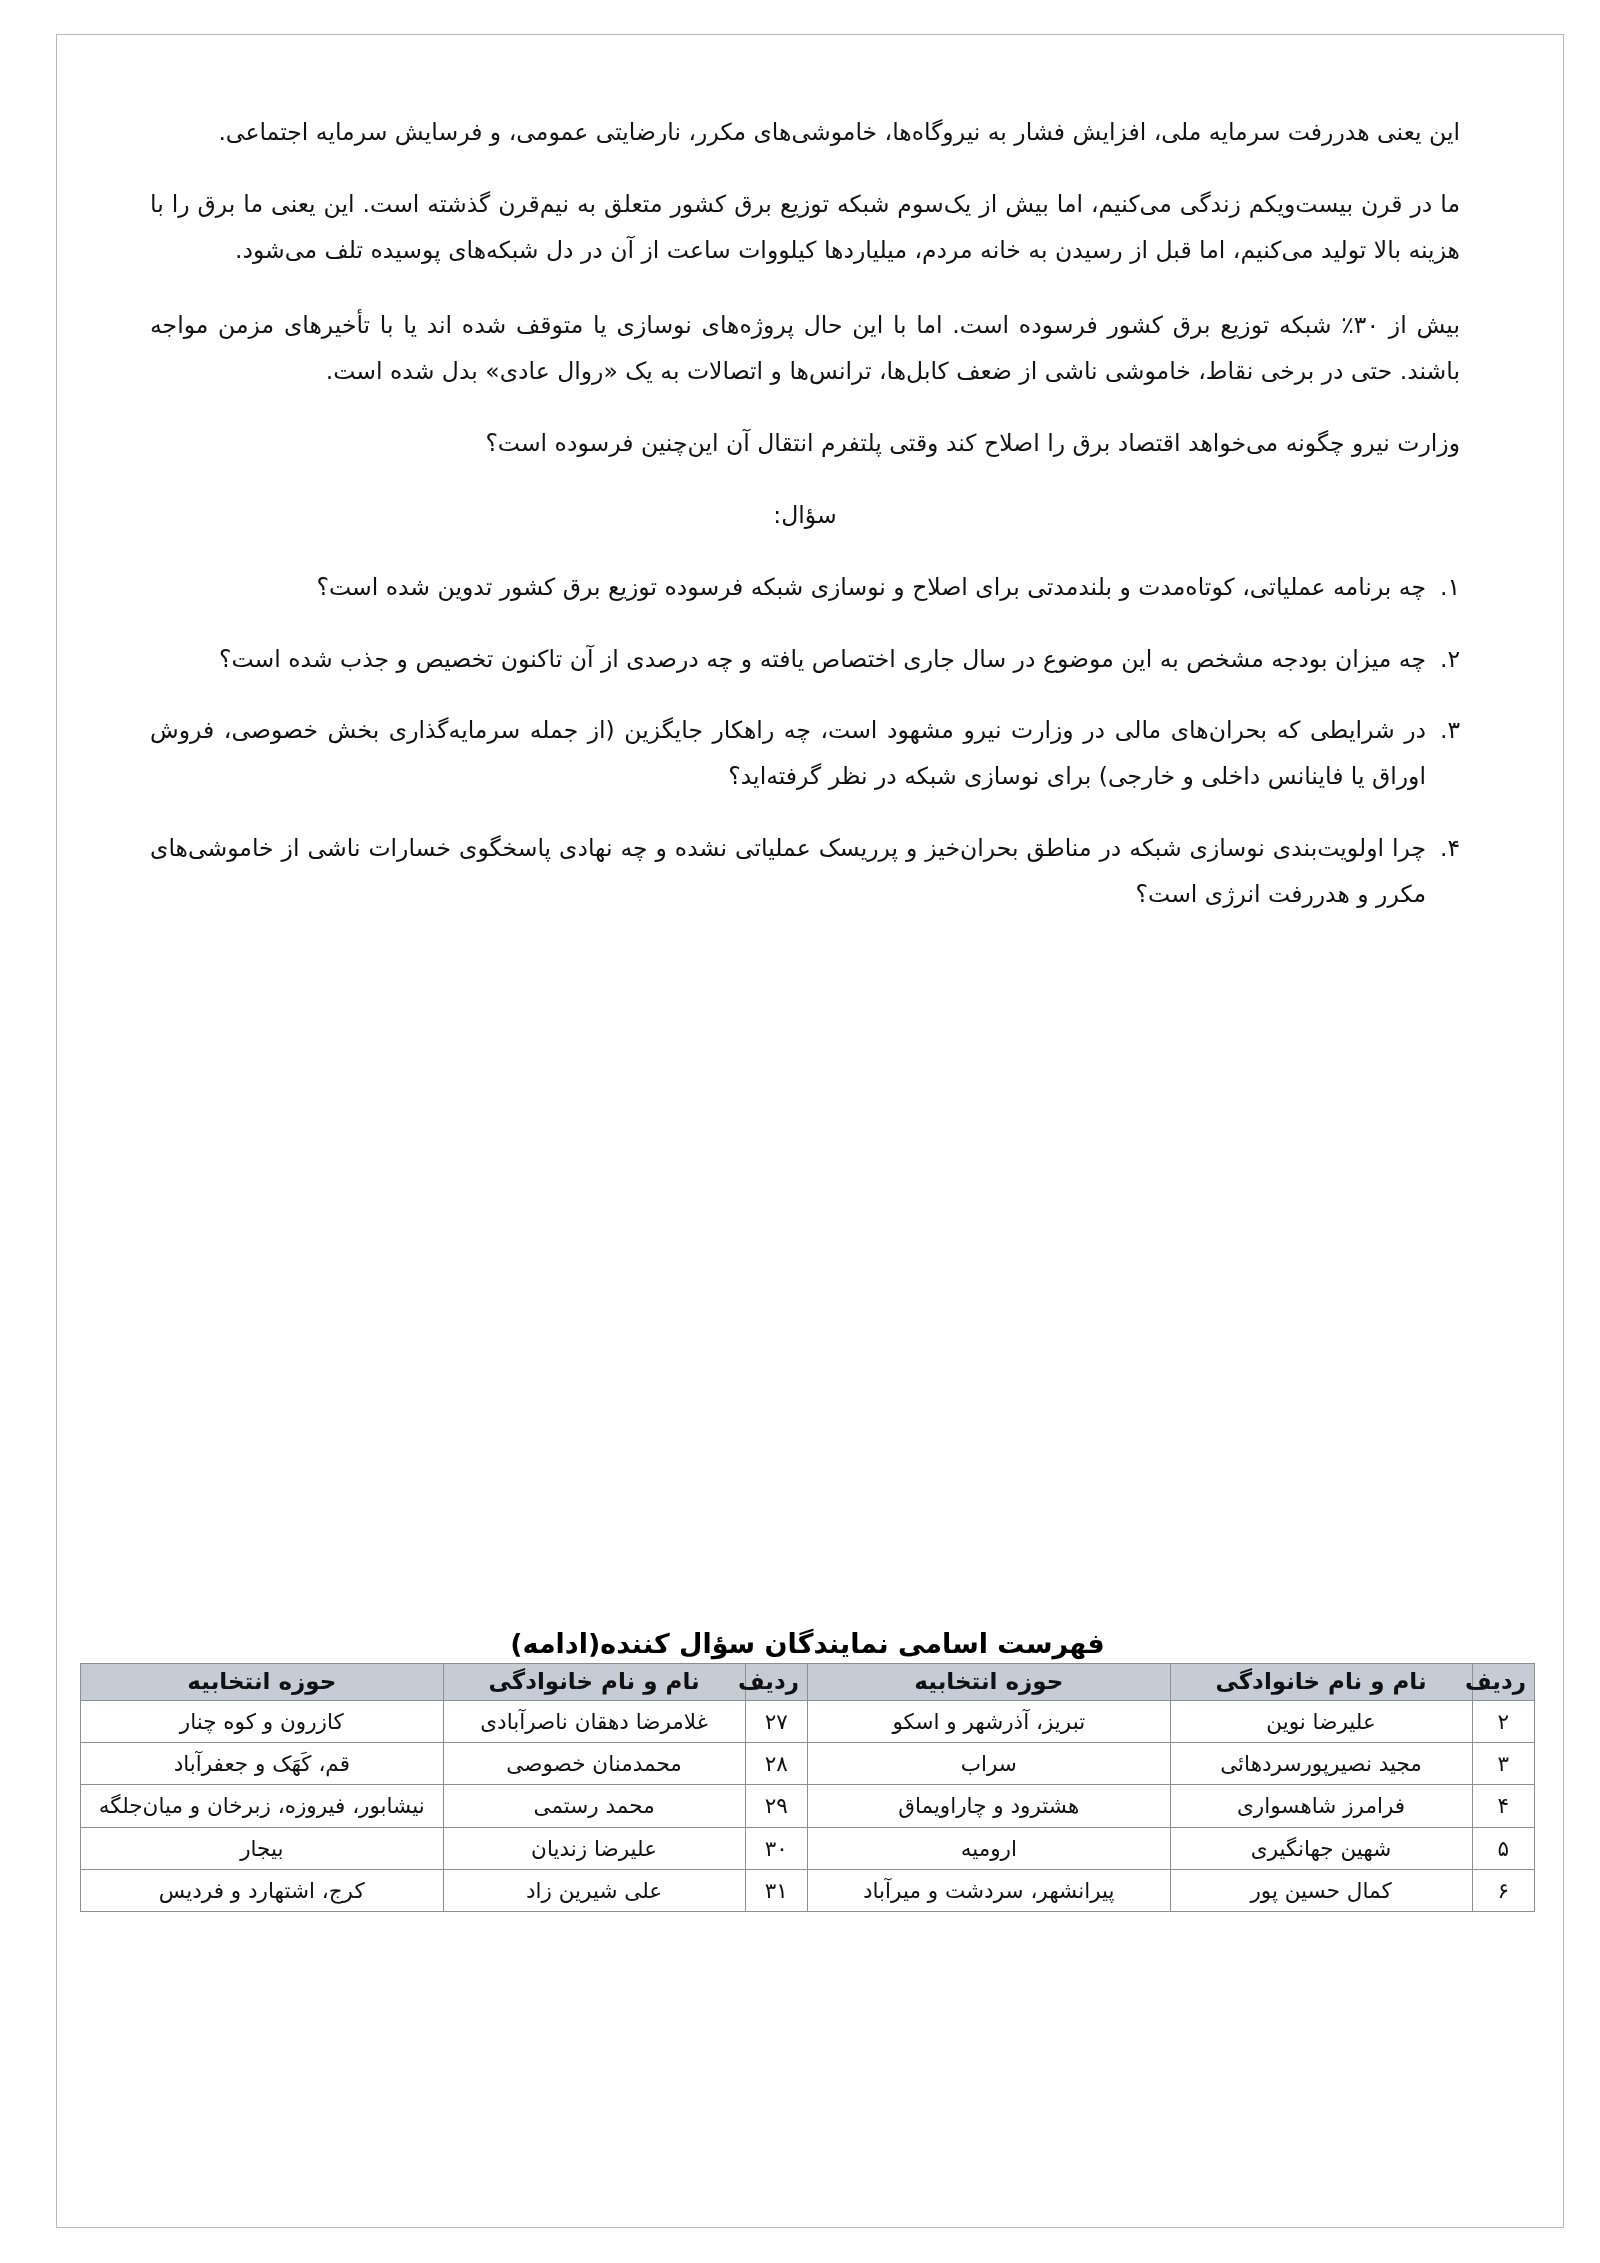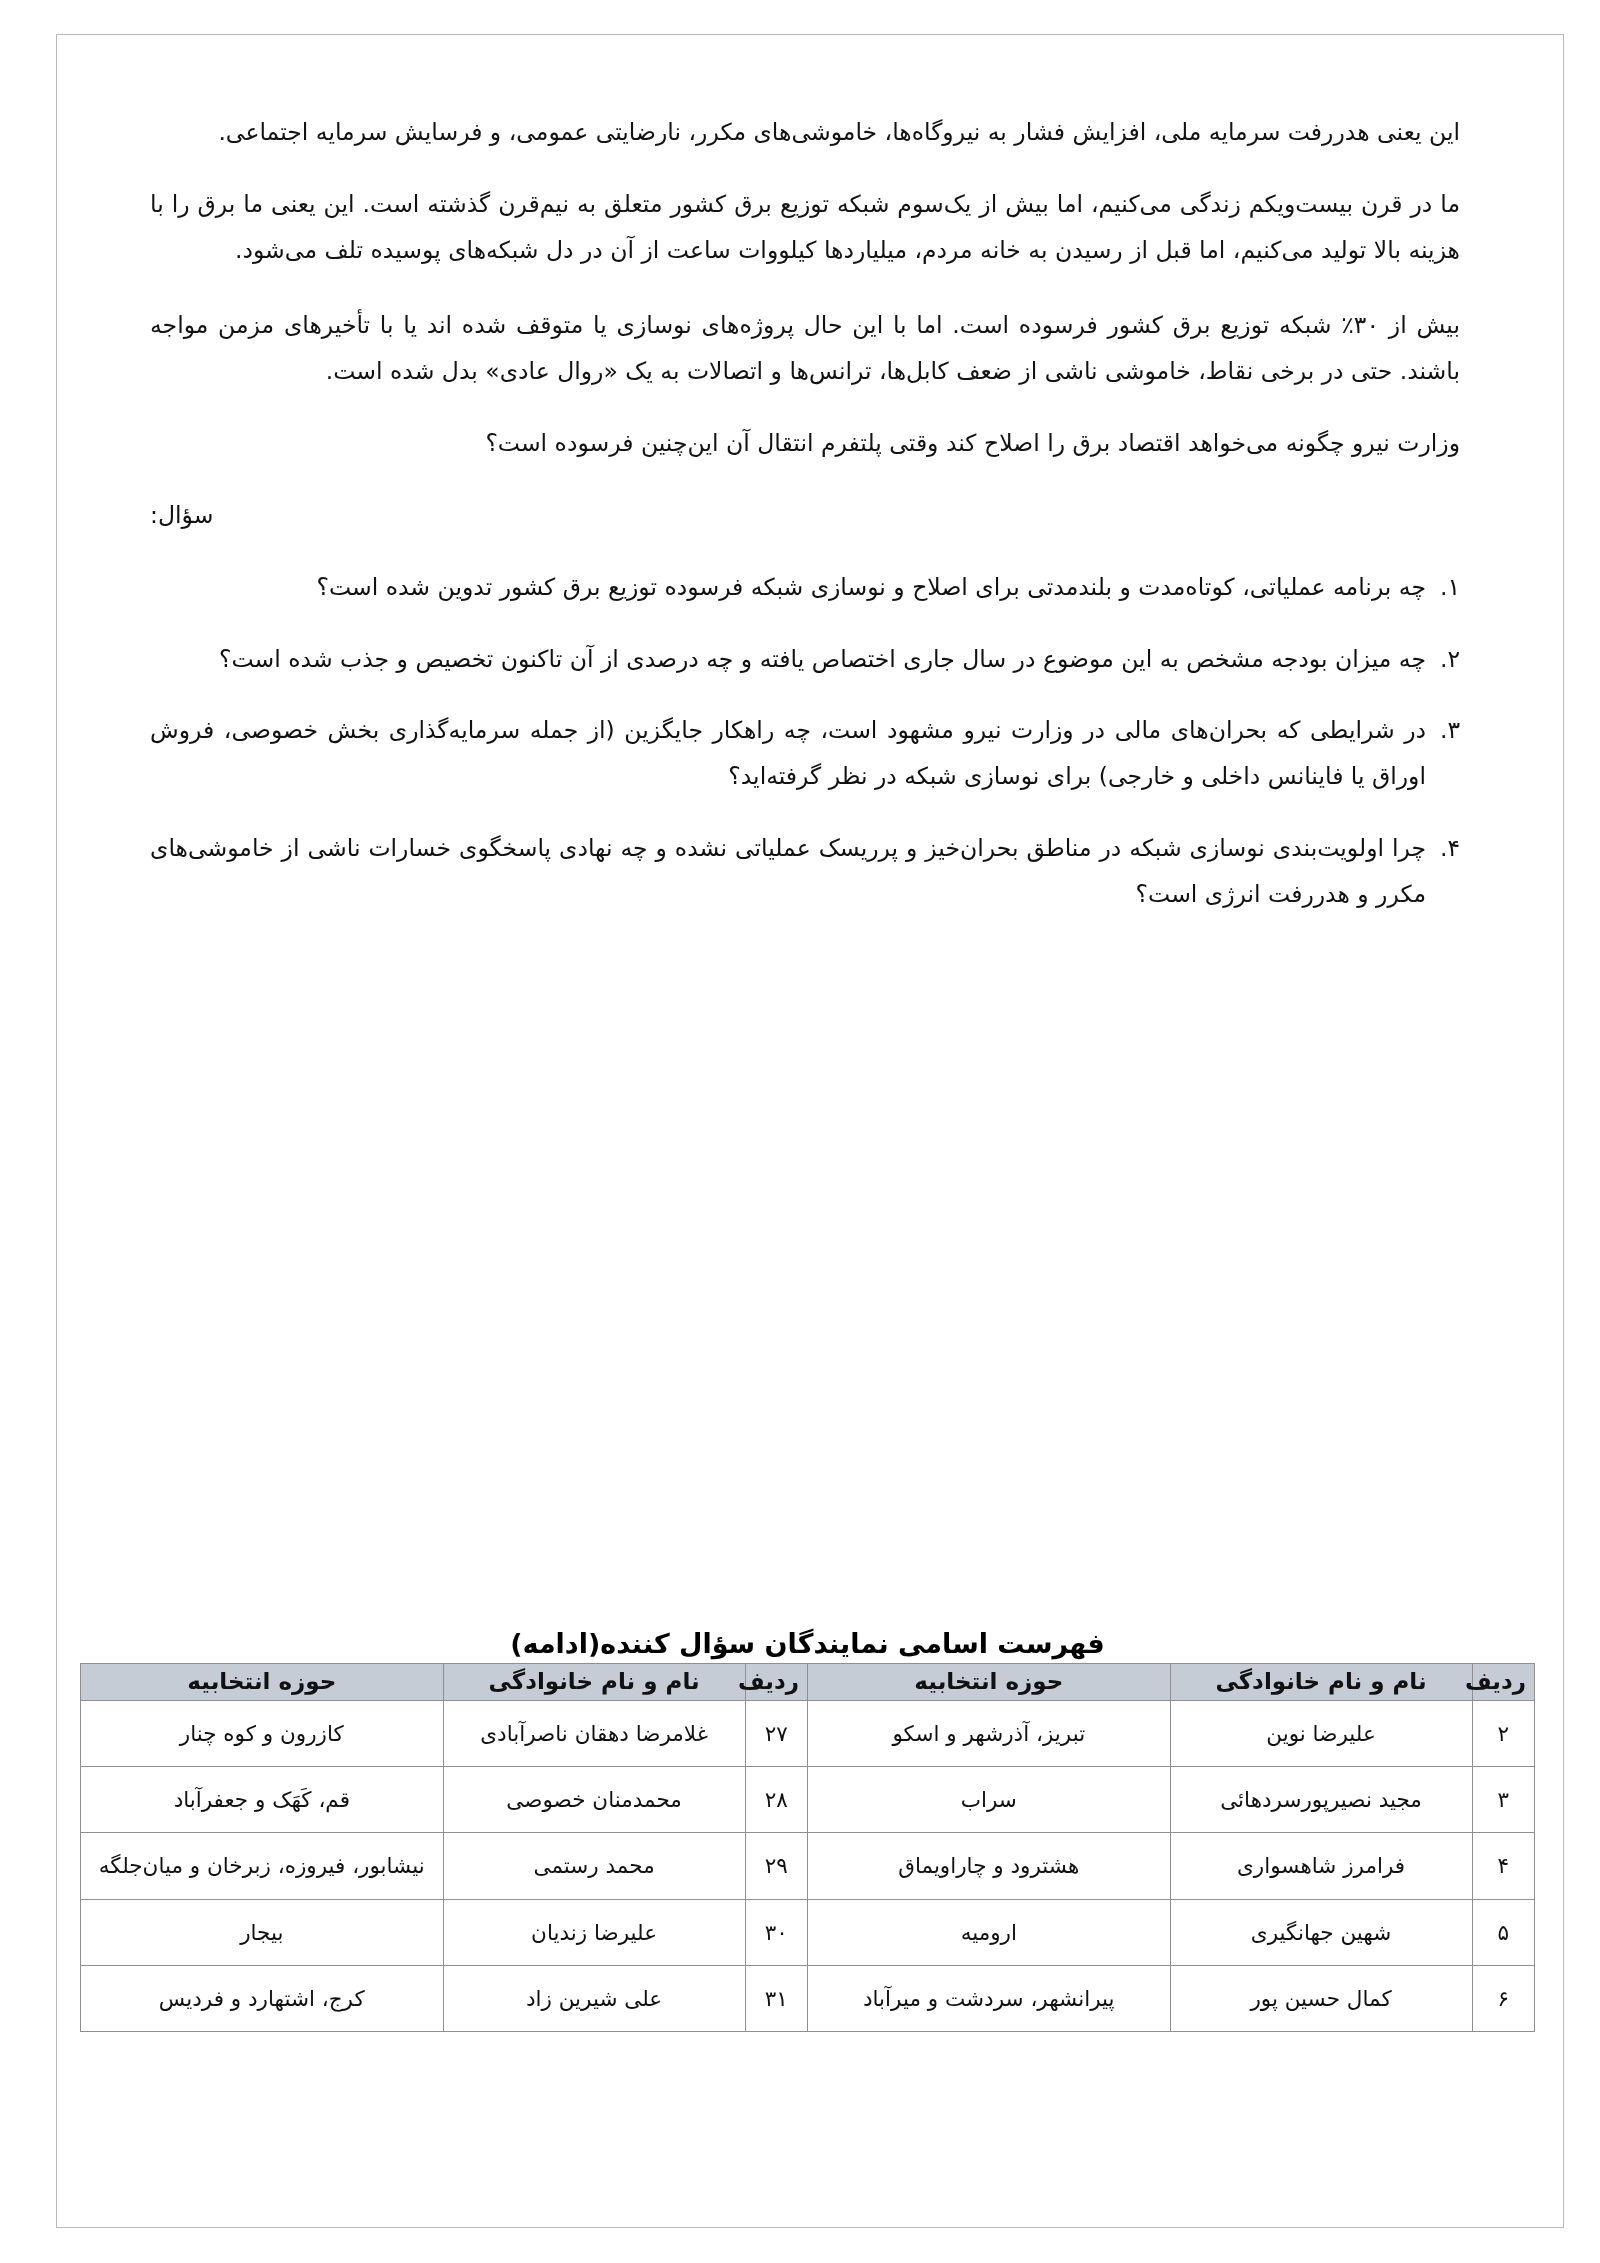--- a/index.html
+++ b/index.html
@@ -45,21 +45,21 @@
     text-justify: inter-word;
     color: #131313;
   }
   p.tight {
     margin: 0 0 26px 0;
   }
   .q-label {
     margin: 12px 0 26px 0;
     font-size: 23.5px;
     line-height: 1.95;
-    text-align: left;
+    text-align: center;
   }
   ol.qlist {
     margin: 0;
     padding: 0;
     list-style: none;
   }
   ol.qlist li {
     font-size: 23.5px;
     line-height: 1.95;
     margin: 0 0 26px 0;
@@ -87,21 +87,21 @@
     color: #000;
   }
   table.reps {
     border-collapse: collapse;
     width: 100%;
     table-layout: fixed;
     font-size: 21.5px;
   }
   table.reps th, table.reps td {
     border: 1px solid #8f8f8f;
-    padding: 16px 10px;
+    padding: 4px 10px;
     text-align: center;
     vertical-align: middle;
     line-height: 1.55;
     color: #111;
   }
   table.reps thead th {
     background: #c6ccd6;
     font-weight: bold;
     font-size: 23px;
     padding: 0 8px;

